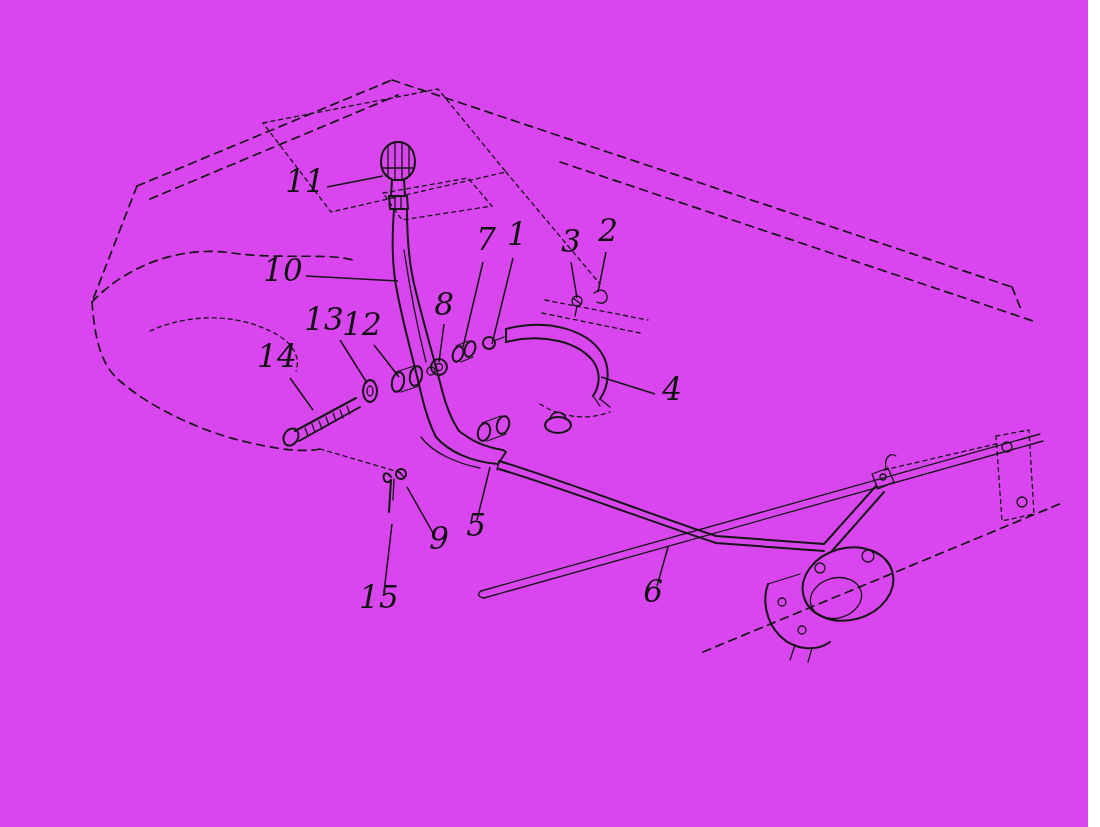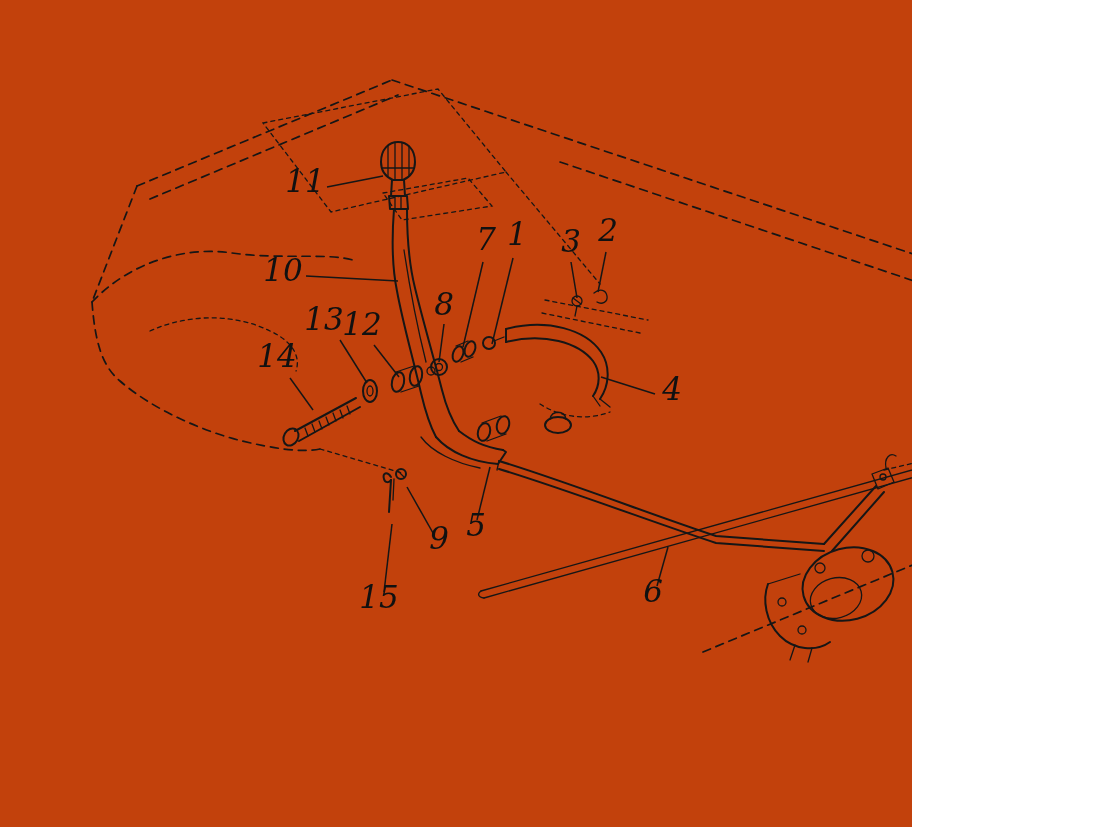--- a/index.html
+++ b/index.html
@@ -1,19 +1,19 @@
 <!DOCTYPE html>
 <html><head>
 <meta charset="utf-8">
 <style>
   html,body{margin:0;padding:0;background:#ffffff;}
   .stage{
     position:relative;
-    width:912px;height:827px;
-    background:#c2410c;
+    width:1088px;height:827px;
+    background:#d946ef;
     overflow:hidden;
     font-family:"DejaVu Serif", serif;
   }
   svg{display:block;}
   .ln{fill:none;stroke:#161616;stroke-width:2;stroke-linecap:round;stroke-linejoin:round;}
   .thin{stroke-width:1.3;}
   .dash{fill:none;stroke:#161616;stroke-width:1.7;stroke-dasharray:8 6;stroke-linecap:round;}
   .dashf{fill:none;stroke:#161616;stroke-width:1.3;stroke-dasharray:4 4;stroke-linecap:round;}
   .leader{stroke:#161616;stroke-width:1.5;fill:none;}
   text.callout{

